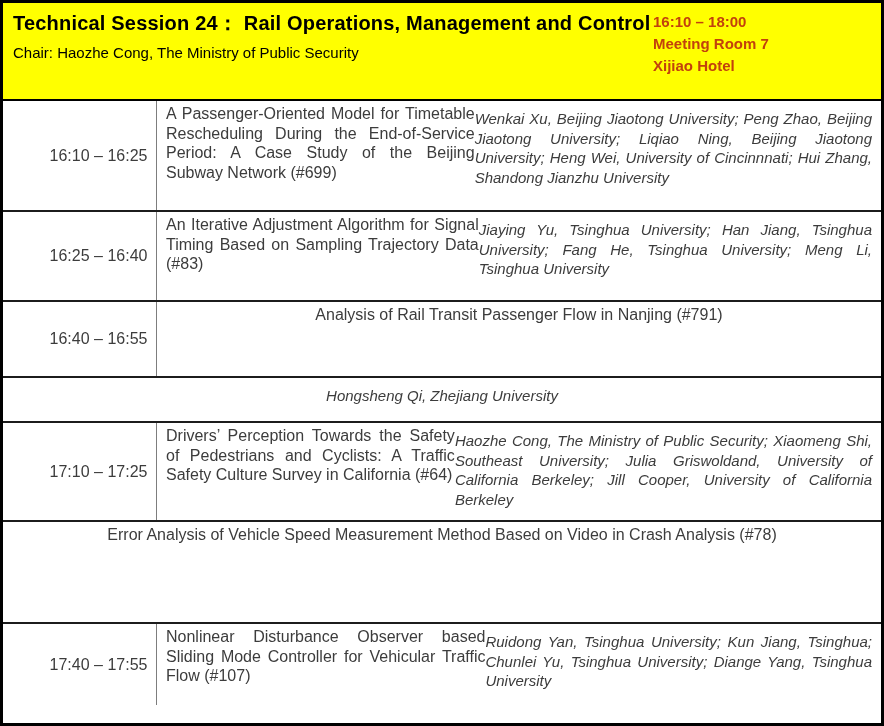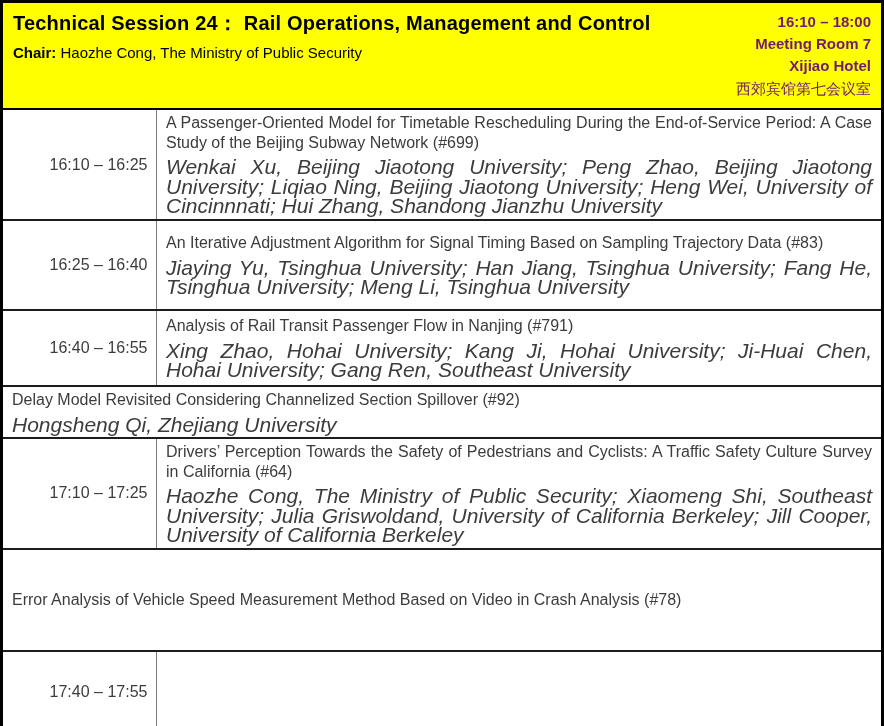--- a/index.html
+++ b/index.html
@@ -32,26 +32,25 @@
     color: #000000;
     line-height: 29px;
     letter-spacing: 0.2px;
   }
   .chair-line {
     margin-top: 5px;
     font-size: 15px;
     color: #000000;
     line-height: 19px;
   }
-  .chair-label { font-weight: bold; font-style: normal; }
+  .chair-label { font-weight: normal; font-style: normal; }
   .chair-value { }
   .header-right {
     flex: 1 1 auto;
-    text-align: right;
-    color: #701a75;
+    color: #c2410c;
     padding-top: 2px;
   }
   .meta-line {
     font-size: 15px;
     font-weight: bold;
     line-height: 22px;
     white-space: nowrap;
   }
   .meta-line.cn {
     font-weight: normal;
@@ -81,33 +80,33 @@
     align-items: center;
     justify-content: center;
     font-size: 16px;
     color: #3c3c3c;
     white-space: nowrap;
     padding-left: 38px;
   }
   .paper-cell {
     flex: 1 1 auto;
     display: flex;
-    flex-direction: column;
+    flex-direction: row;
     justify-content: center;
     padding: 3px 9px 3px 9px;
     color: #3c3c3c;
   }
   .paper-title {
     font-size: 16px;
     line-height: 19.5px;
     text-align: justify;
   }
   .paper-authors {
     margin-top: 5px;
-    font-size: 21px;
+    font-size: 15px;
     line-height: 19.5px;
     font-style: italic;
     text-align: justify;
   }
 </style>
 </head>
 <body>
 
 <div class="sheet">
 
@@ -116,21 +115,20 @@
       <div class="session-title">Technical Session 24：  Rail Operations, Management and Control</div>
       <div class="chair-line">
         <span class="chair-label">Chair:</span>
         <span class="chair-value">Haozhe Cong, The Ministry of Public Security</span>
       </div>
     </div>
     <div class="header-right">
       <div class="meta-line">16:10 – 18:00</div>
       <div class="meta-line">Meeting Room 7</div>
       <div class="meta-line">Xijiao Hotel</div>
-      <div class="meta-line cn">西郊宾馆第七会议室</div>
     </div>
   </div>
 
   <div class="rows">
 
     <div class="row">
       <div class="time-cell">16:10 – 16:25</div>
       <div class="paper-cell">
         <p class="paper-title">A Passenger-Oriented Model for Timetable Rescheduling During the End-of-Service Period: A Case Study of the Beijing Subway Network (#699)</p>
         <p class="paper-authors">Wenkai Xu, Beijing Jiaotong University; Peng Zhao, Beijing Jiaotong University; Liqiao Ning, Beijing Jiaotong University; Heng Wei, University of Cincinnnati; Hui Zhang, Shandong Jianzhu University</p>
@@ -142,43 +140,45 @@
       <div class="paper-cell">
         <p class="paper-title">An Iterative Adjustment Algorithm for Signal Timing Based on Sampling Trajectory Data (#83)</p>
         <p class="paper-authors">Jiaying Yu, Tsinghua University; Han Jiang, Tsinghua University; Fang He, Tsinghua University; Meng Li, Tsinghua University</p>
       </div>
     </div>
 
     <div class="row">
       <div class="time-cell">16:40 – 16:55</div>
       <div class="paper-cell">
         <p class="paper-title">Analysis of Rail Transit Passenger Flow in Nanjing (#791)</p>
-        <p class="paper-authors">Xing Zhao, Hohai University; Kang Ji, Hohai University; Ji-Huai Chen, Hohai University; Gang Ren, Southeast University</p>
       </div>
     </div>
 
     <div class="row">
       <div class="paper-cell">
-        <p class="paper-title">Delay Model Revisited Considering Channelized Section Spillover (#92)</p>
         <p class="paper-authors">Hongsheng Qi, Zhejiang University</p>
       </div>
     </div>
 
     <div class="row">
       <div class="time-cell">17:10 – 17:25</div>
       <div class="paper-cell">
         <p class="paper-title">Drivers’ Perception Towards the Safety of Pedestrians and Cyclists: A Traffic Safety Culture Survey in California (#64)</p>
         <p class="paper-authors">Haozhe Cong, The Ministry of Public Security; Xiaomeng Shi, Southeast University; Julia Griswoldand, University of California Berkeley; Jill Cooper, University of California Berkeley</p>
       </div>
     </div>
 
     <div class="row">
       <div class="paper-cell">
         <p class="paper-title">Error Analysis of Vehicle Speed Measurement Method Based on Video in Crash Analysis (#78)</p>
       </div>
     </div>
 
     <div class="row">
       <div class="time-cell">17:40 – 17:55</div>
+      <div class="paper-cell">
+        <p class="paper-title">Nonlinear Disturbance Observer based Sliding Mode Controller for Vehicular Traffic Flow (#107)</p>
+        <p class="paper-authors">Ruidong Yan, Tsinghua University; Kun Jiang, Tsinghua; Chunlei Yu, Tsinghua University; Diange Yang, Tsinghua University</p>
+      </div>
     </div>
 
   </div>
 </div>
 
 </body></html>

